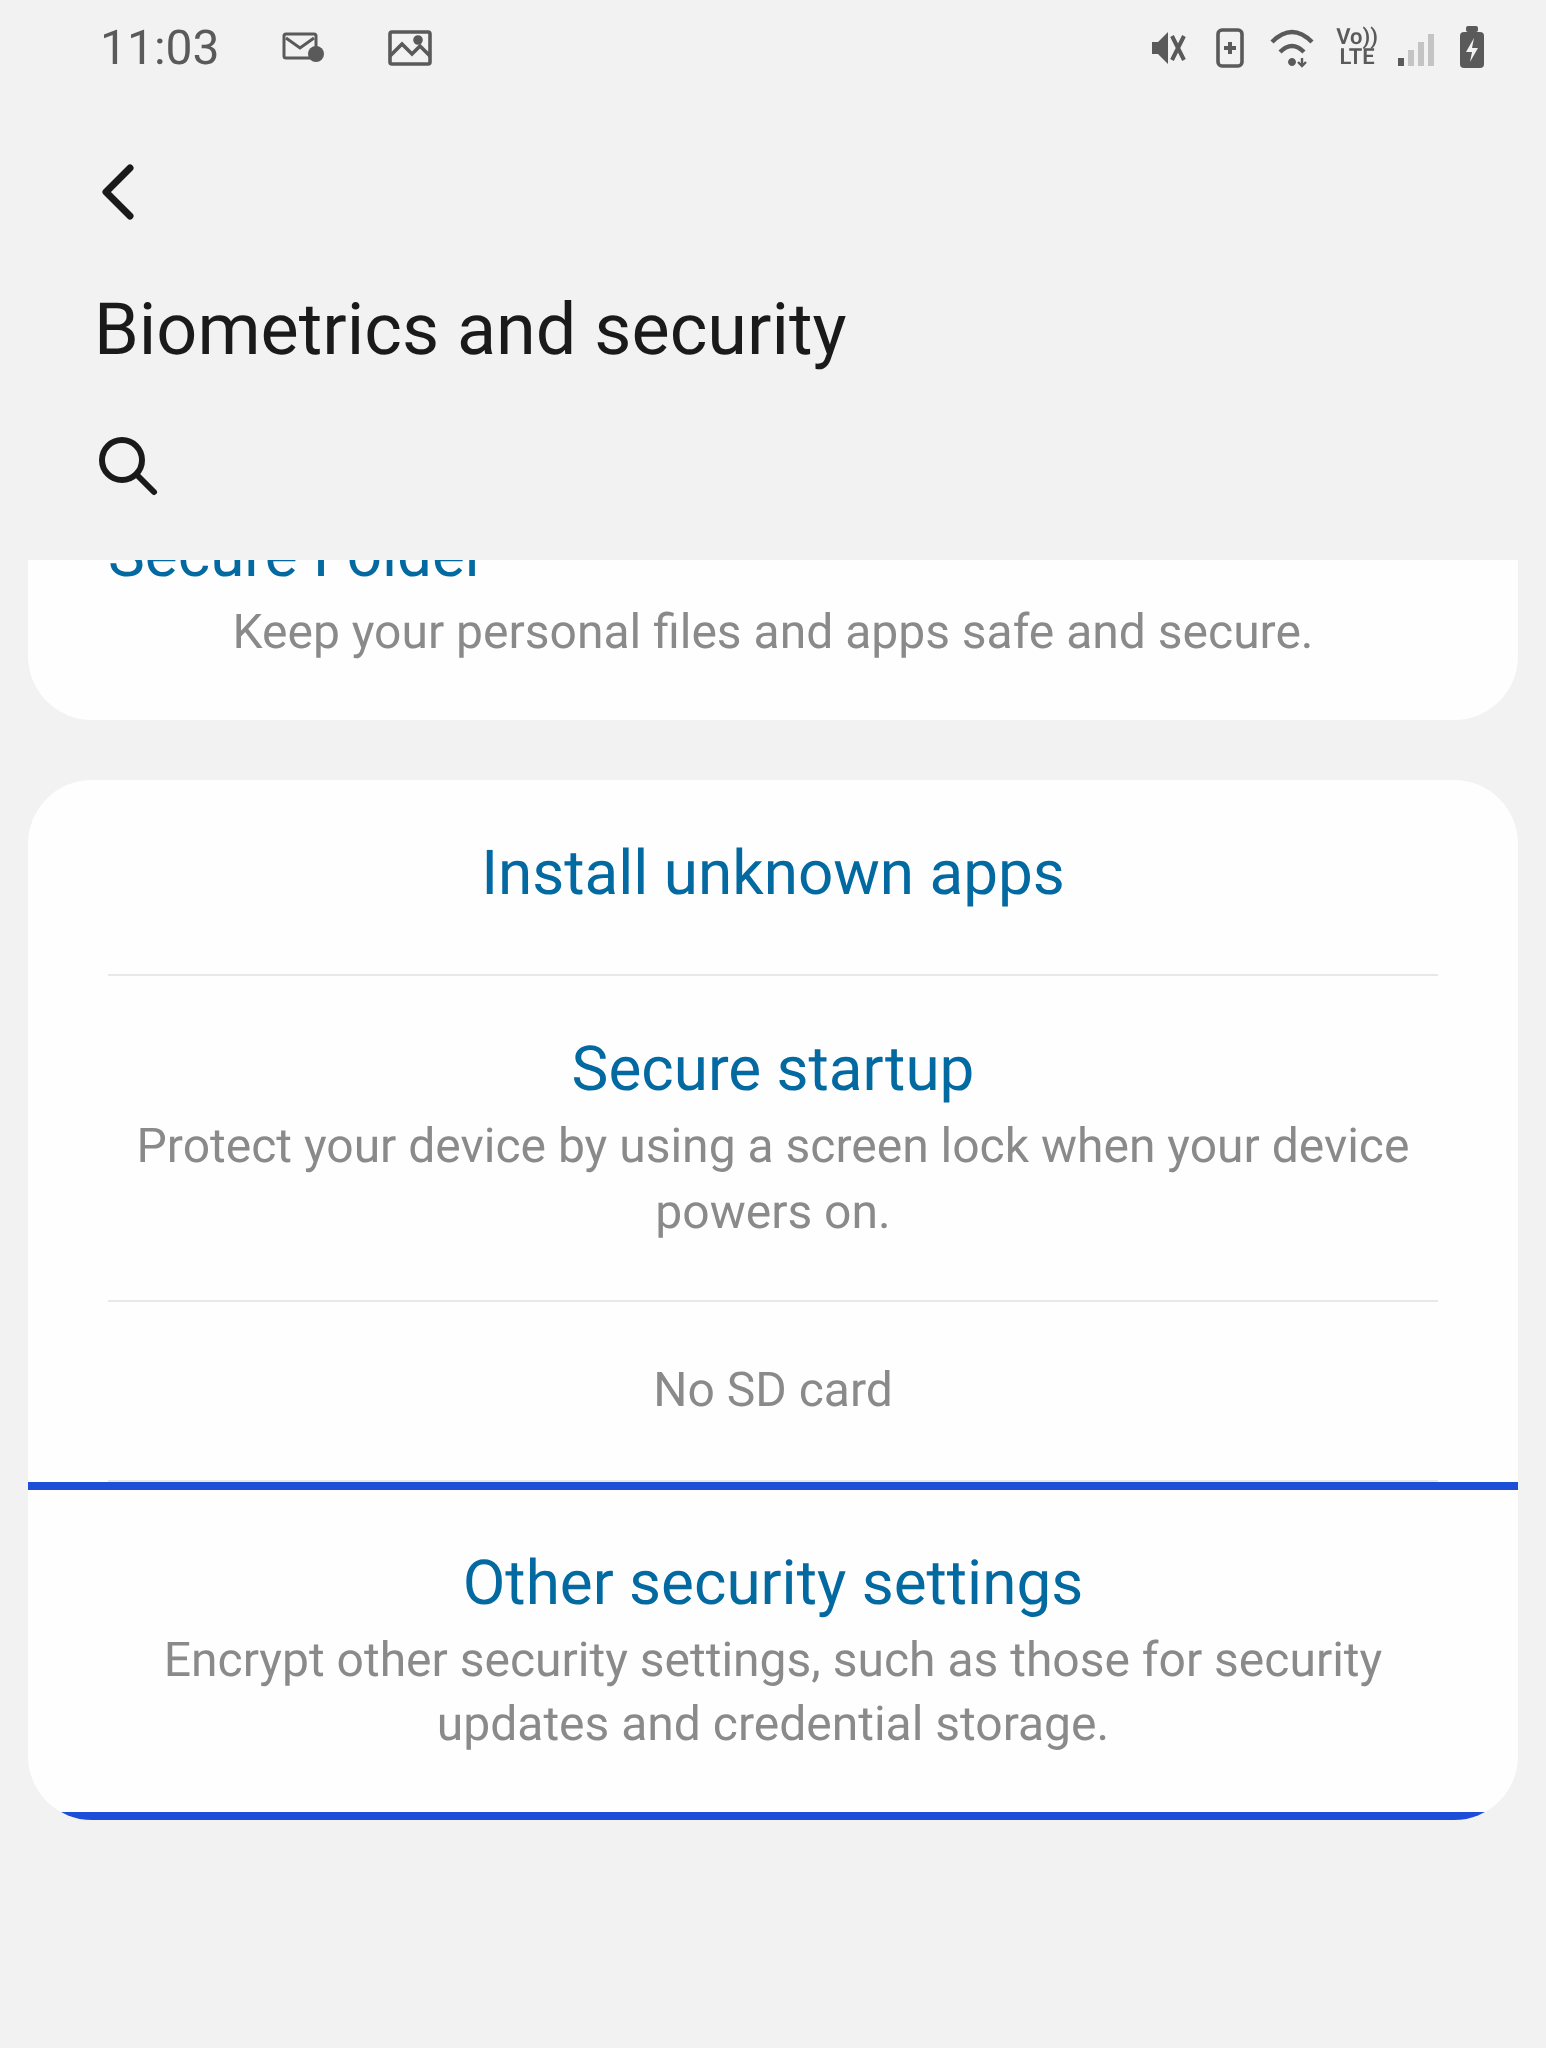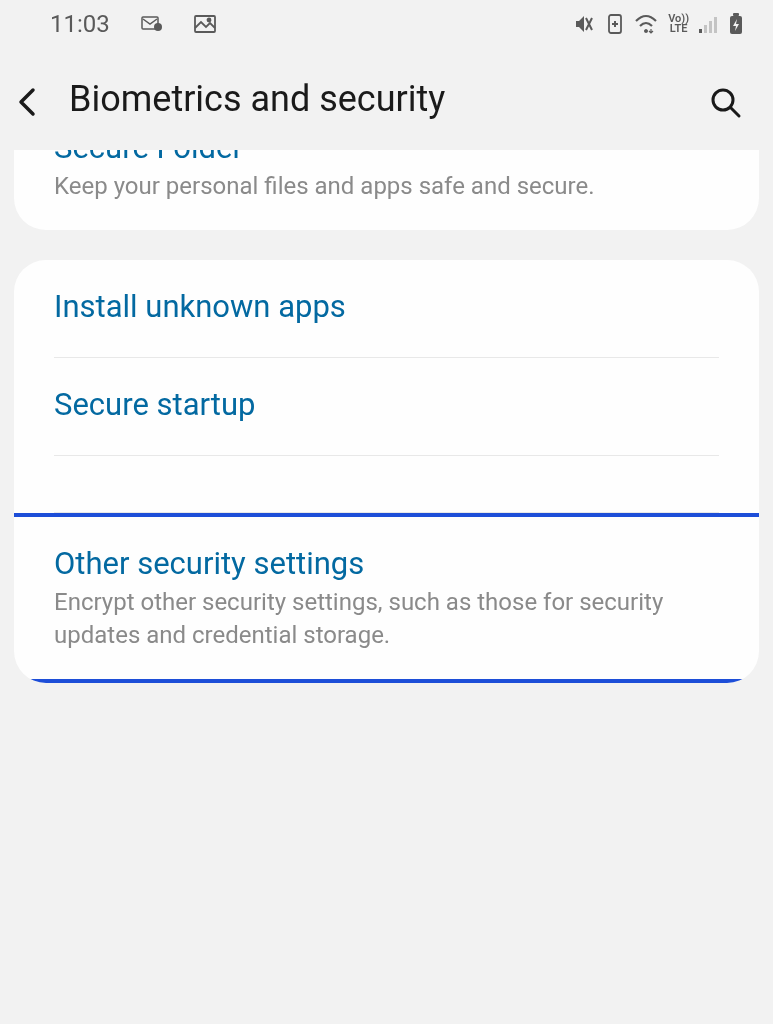--- a/index.html
+++ b/index.html
@@ -34,23 +34,24 @@
       gap: 10px;
     }
     .status-icon {
       display: inline-flex;
       align-items: center;
       justify-content: space-between;
       color: #5a5a5a;
     }
     .header {
       display: flex;
-      align-items: flex-end;
-      padding: 30px 30px 30px 15px;
+      align-items: flex-start;
+      padding: 30px 30px 30px 47px;
       gap: 30px;
+      flex-direction: column;
     }
     .back-button {
       display: flex;
       align-items: center;
       justify-content: center;
       cursor: pointer;
     }
     .page-title {
       font-size: 36px;
       font-weight: 400;
@@ -58,20 +59,21 @@
       flex: 1;
     }
     .search-button {
       display: flex;
       align-items: center;
       justify-content: center;
       cursor: pointer;
     }
     .content {
       padding: 0 14px;
+      text-align: center;
     }
     .card {
       background: #fefefe;
       border-radius: 32px;
       margin-bottom: 30px;
       overflow: hidden;
     }
     .card-cutoff {
       border-top-left-radius: 0;
       border-top-right-radius: 0;
@@ -209,23 +211,25 @@
     </div>
   </div>
 
   <div class="card">
     <div class="list-item">
       <div class="list-item-title">Install unknown apps</div>
     </div>
     <div class="divider"></div>
     <div class="list-item">
       <div class="list-item-title">Secure startup</div>
+      <div class="list-item-desc">Protect your device by using a screen lock when your device powers on.</div>
     </div>
     <div class="divider"></div>
     <div class="list-item">
+      <div class="list-item-desc">No SD card</div>
     </div>
     <div class="divider"></div>
     <div class="highlight-box">
       <div class="list-item">
         <div class="list-item-title">Other security settings</div>
         <div class="list-item-desc">Encrypt other security settings, such as those for security updates and credential storage.</div>
       </div>
     </div>
   </div>
 

